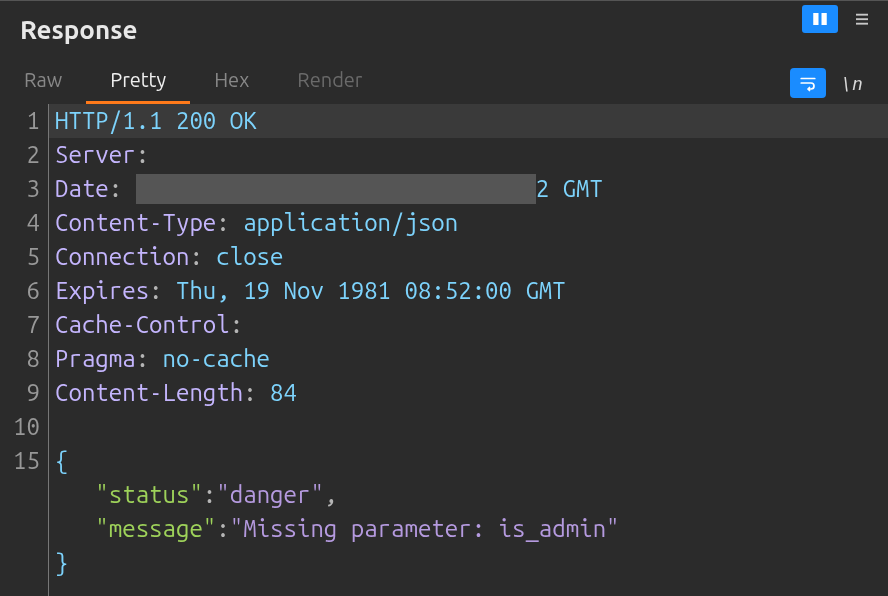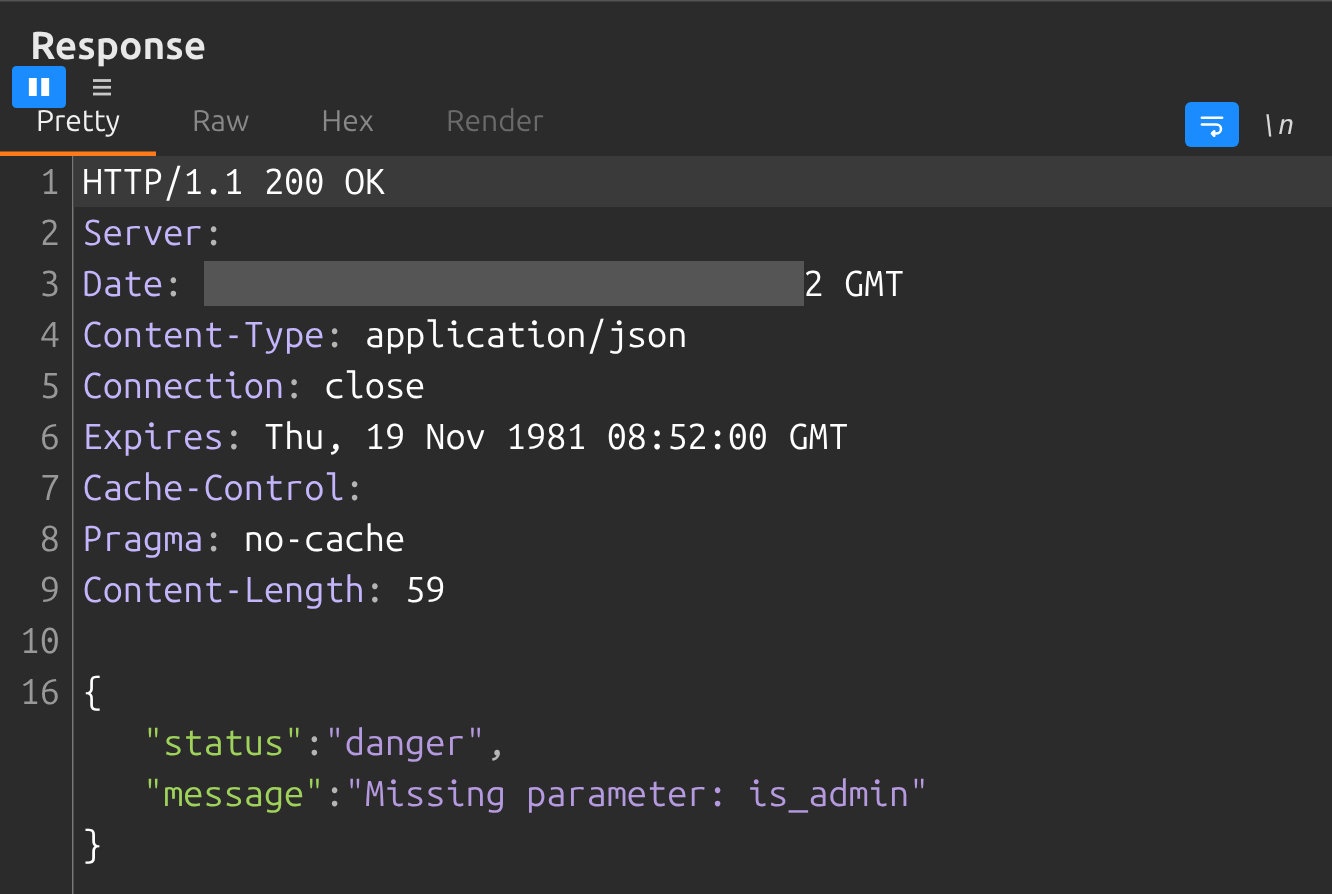--- a/index.html
+++ b/index.html
@@ -17,21 +17,20 @@
     display: flex;
     flex-direction: column;
   }
   .topbar {
     display: flex;
     align-items: flex-start;
     justify-content: space-between;
     padding: 4px 8px 0 8px;
     height: 56px;
     border-top: 1px solid #555;
-    flex-direction: column;
   }
   .title {
     color: #e8e8e8;
     font-size: 26px;
     font-weight: 600;
     padding: 10px 0 0 12px;
   }
   .top-icons {
     display: flex;
     gap: 6px;
@@ -111,21 +110,21 @@
   .gutter .ln { height:34px; }
   .code {
     flex:1;
     padding-left: 6px;
     border-left: 1px solid #777;
   }
   .line { height:34px; display:flex; align-items:center; white-space: pre; }
   .line.hl { background:#3a3a3a; color:#e8e8e8; margin-left:-6px; padding-left:6px;}
   .tok-key { color:#c4b5fd; }   
   .tok-p   { color:#b5b5b5; }   
-  .tok-txt { color:#ffffff; }
+  .tok-txt { color:#7dd3fc; }
   .tok-json-key { color:#9ed25a; }
   .tok-json-str { color:#b59adf; }
   .redact {
     display:inline-block;
     width: 400px;
     height: 30px;
     background:#555555;
     vertical-align: middle;
   }
 </style>
@@ -148,22 +147,22 @@
             <rect x="4" y="5" width="16" height="2.5" fill="currentColor"></rect>
             <rect x="4" y="11" width="16" height="2.5" fill="currentColor"></rect>
             <rect x="4" y="17" width="16" height="2.5" fill="currentColor"></rect>
           </svg>
       </div>
     </div>
   </div>
 
   <div class="tabrow">
     <div class="tabs">
+      <div class="tab">Raw</div>
       <div class="tab active">Pretty</div>
-      <div class="tab">Raw</div>
       <div class="tab">Hex</div>
       <div class="tab render">Render</div>
     </div>
     <div class="right-tools">
       <div class="tool-btn wrap">
         <svg viewBox="0 0 24 24">
           <path d="M3 6h18M3 12h13a4 4 0 0 1 0 8h-4m0 0l2-2m-2 2l2 2" stroke="currentColor" stroke-width="2.3" fill="none" stroke-linecap="round" stroke-linejoin="round"></path>
         </svg>
       </div>
       <div class="tool-btn slash">\n</div>
@@ -175,32 +174,32 @@
         <div class="ln">1</div>
         <div class="ln">2</div>
         <div class="ln">3</div>
         <div class="ln">4</div>
         <div class="ln">5</div>
         <div class="ln">6</div>
         <div class="ln">7</div>
         <div class="ln">8</div>
         <div class="ln">9</div>
         <div class="ln">10</div>
-        <div class="ln">16</div>
+        <div class="ln">15</div>
       </div>
     <div class="code" id="code">
         <div class="line hl"><span class="tok-txt">HTTP/1.1 200 OK</span></div>
         <div class="line"><span class="tok-key">Server</span><span class="tok-p">: </span></div>
         <div class="line"><span class="tok-key">Date</span><span class="tok-p">:</span><span class="tok-txt"> </span><span class="redact"></span><span class="tok-txt">2 GMT</span></div>
         <div class="line"><span class="tok-key">Content-Type</span><span class="tok-p">: </span><span class="tok-txt">application/json</span></div>
         <div class="line"><span class="tok-key">Connection</span><span class="tok-p">: </span><span class="tok-txt">close</span></div>
         <div class="line"><span class="tok-key">Expires</span><span class="tok-p">: </span><span class="tok-txt">Thu, 19 Nov 1981 08:52:00 GMT</span></div>
         <div class="line"><span class="tok-key">Cache-Control</span><span class="tok-p">: </span></div>
         <div class="line"><span class="tok-key">Pragma</span><span class="tok-p">: </span><span class="tok-txt">no-cache</span></div>
-        <div class="line"><span class="tok-key">Content-Length</span><span class="tok-p">: </span><span class="tok-txt">59</span></div>
+        <div class="line"><span class="tok-key">Content-Length</span><span class="tok-p">: </span><span class="tok-txt">84</span></div>
         <div class="line"><span class="tok-txt"></span></div>
         <div class="line"><span class="tok-txt">{</span></div>
         <div class="line"><span class="tok-txt">   </span><span class="tok-json-key">"status"</span><span class="tok-p">:</span><span class="tok-json-str">"danger"</span><span class="tok-p">,</span></div>
         <div class="line"><span class="tok-txt">   </span><span class="tok-json-key">"message"</span><span class="tok-p">:</span><span class="tok-json-str">"Missing parameter: is_admin"</span></div>
         <div class="line"><span class="tok-txt">}</span></div>
       </div>
   </div>
 
 </div>
 

